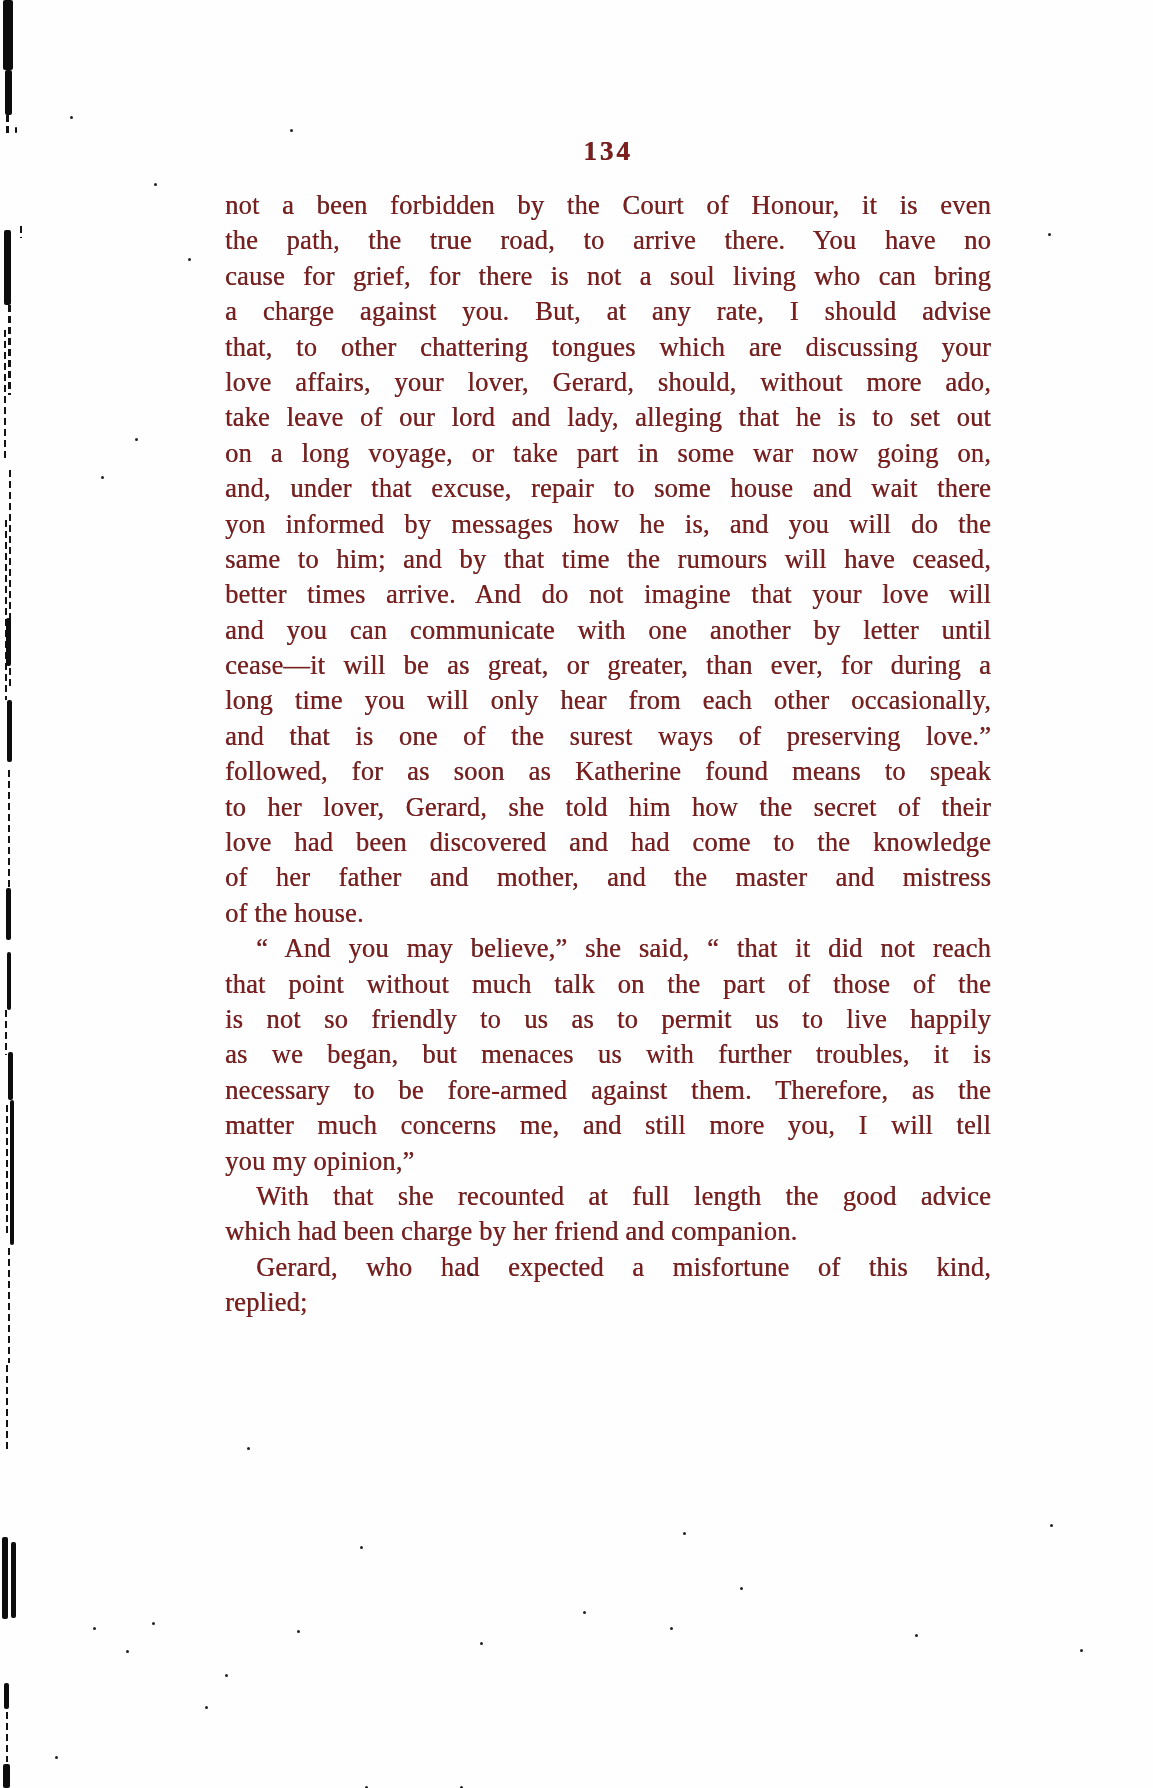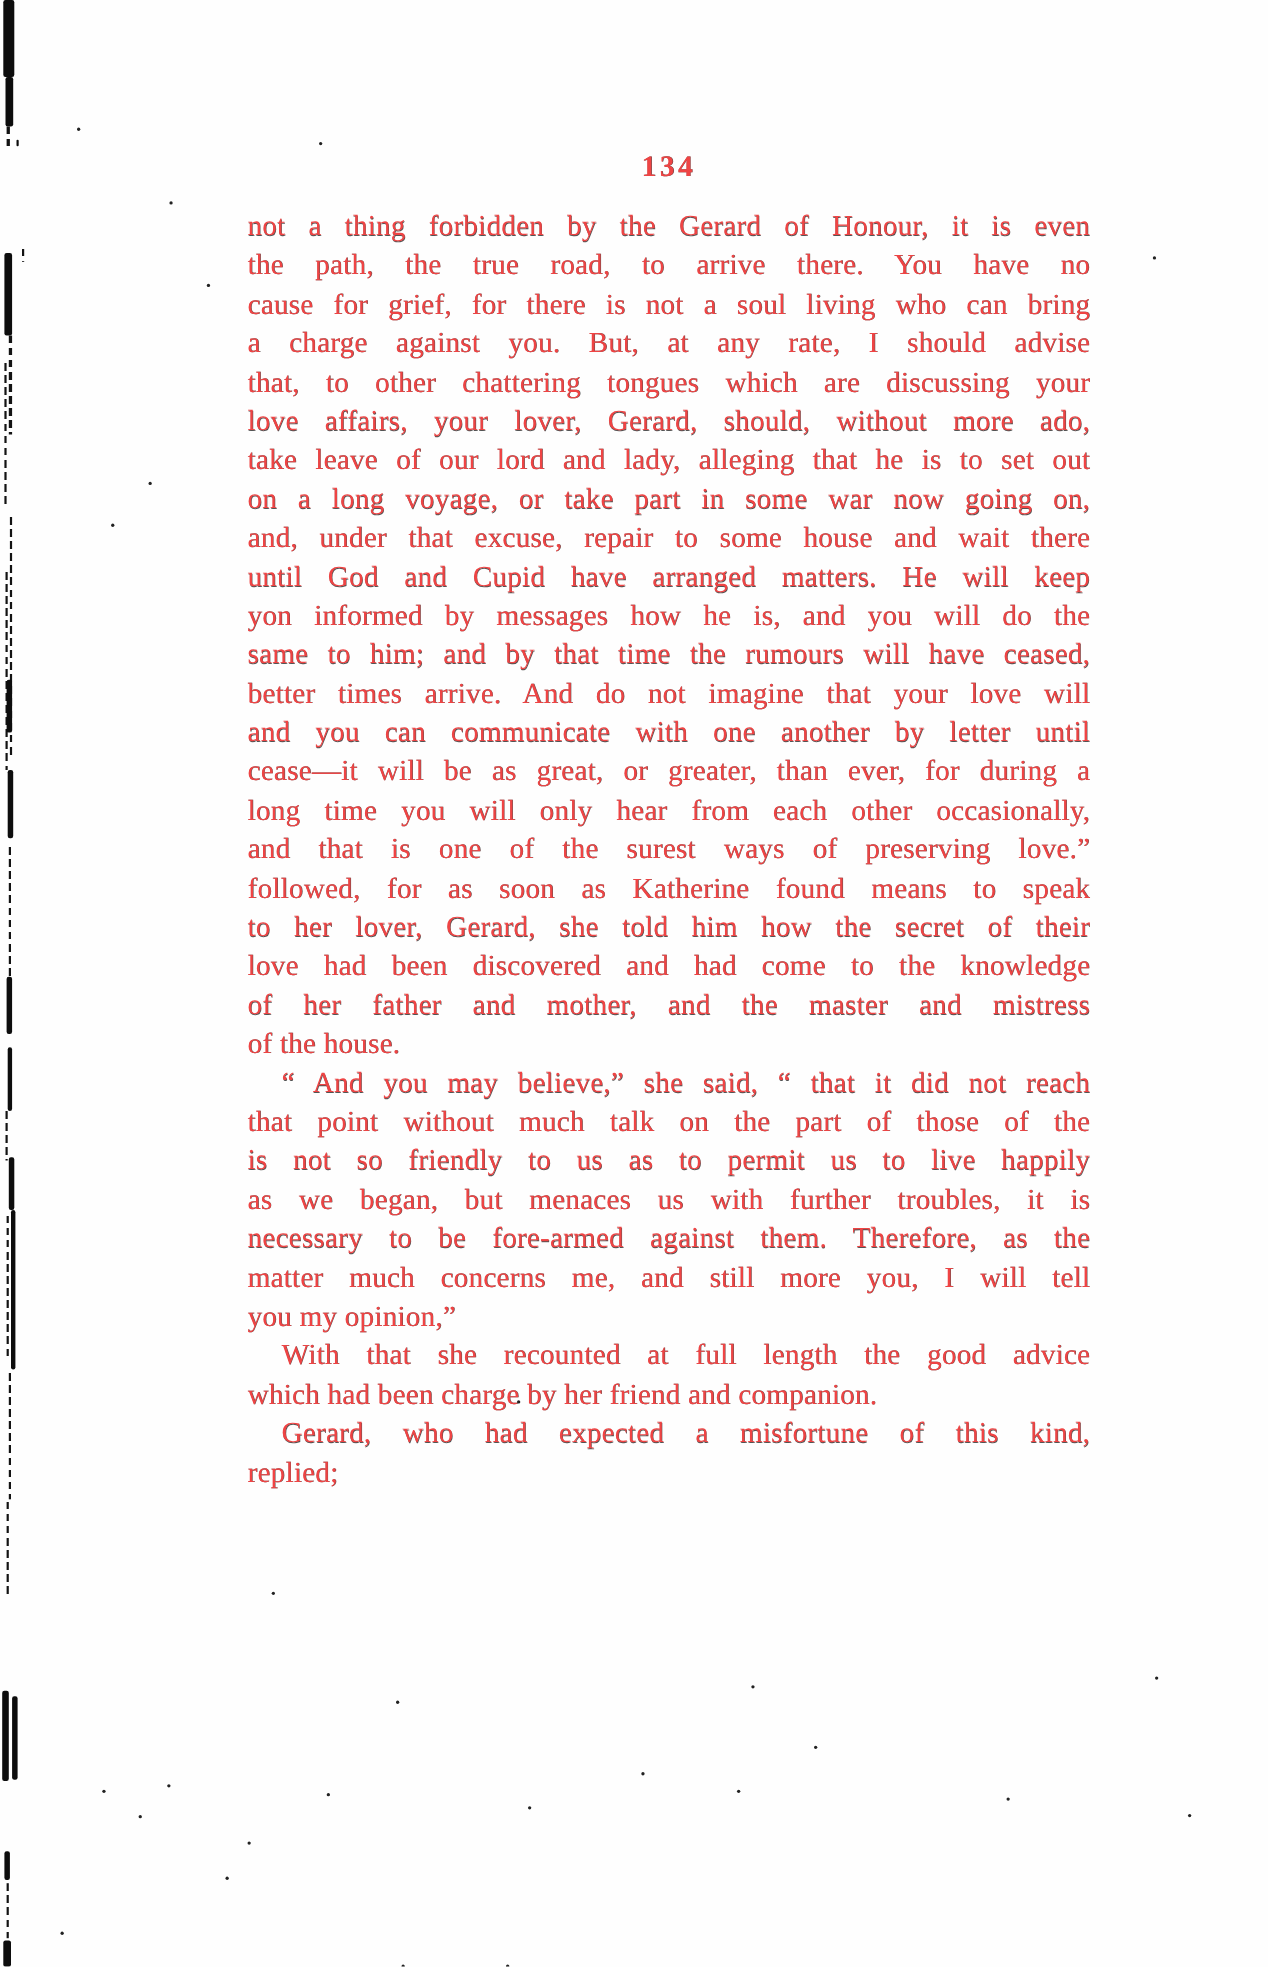--- a/index.html
+++ b/index.html
@@ -2,21 +2,21 @@
 <html><head>
 <meta charset="utf-8">
 <style>
   html,body { margin:0; padding:0; background:#ffffff; }
   .page {
     position:relative;
     width:1153px; height:1788px;
     background:#fefefe;
     overflow:hidden;
     font-family:"Liberation Serif", serif;
-    color:#ef4444;
+    color:#7f1d1d;
   }
   .page-number {
     position:absolute;
     top:136px; left:225px; width:766px;
     text-align:center;
     font-size:27px; font-weight:bold;
     letter-spacing:3px;
     text-shadow:0.4px 0.4px 0 rgba(25,25,25,0.8);
   }
   .text-block {
@@ -46,30 +46,29 @@
   .speck { position:absolute; width:3px; height:3px; background:#222; border-radius:50%; }
 </style>
 </head>
 <body>
 
 <div class="page">
   <div class="page-number">134</div>
 
   <div class="text-block" id="text-block">
       <div class="paragraph">
-        <div class="line">not a thing forbidden by the Gerard of Honour, it is even</div>
+        <div class="line">not a been forbidden by the Court of Honour, it is even</div>
         <div class="line">the path, the true road, to arrive there. You have no</div>
         <div class="line">cause for grief, for there is not a soul living who can bring</div>
         <div class="line">a charge against you. But, at any rate, I should advise</div>
         <div class="line">that, to other chattering tongues which are discussing your</div>
         <div class="line">love affairs, your lover, Gerard, should, without more ado,</div>
         <div class="line">take leave of our lord and lady, alleging that he is to set out</div>
         <div class="line">on a long voyage, or take part in some war now going on,</div>
         <div class="line">and, under that excuse, repair to some house and wait there</div>
-        <div class="line">until God and Cupid have arranged matters. He will keep</div>
         <div class="line">yon informed by messages how he is, and you will do the</div>
         <div class="line">same to him; and by that time the rumours will have ceased,</div>
         <div class="line">better times arrive. And do not imagine that your love will</div>
         <div class="line">and you can communicate with one another by letter until</div>
         <div class="line">cease—it will be as great, or greater, than ever, for during a</div>
         <div class="line">long time you will only hear from each other occasionally,</div>
         <div class="line">and that is one of the surest ways of preserving love.”</div>
       </div>
       <div class="paragraph">
         <div class="line">followed, for as soon as Katherine found means to speak</div>

